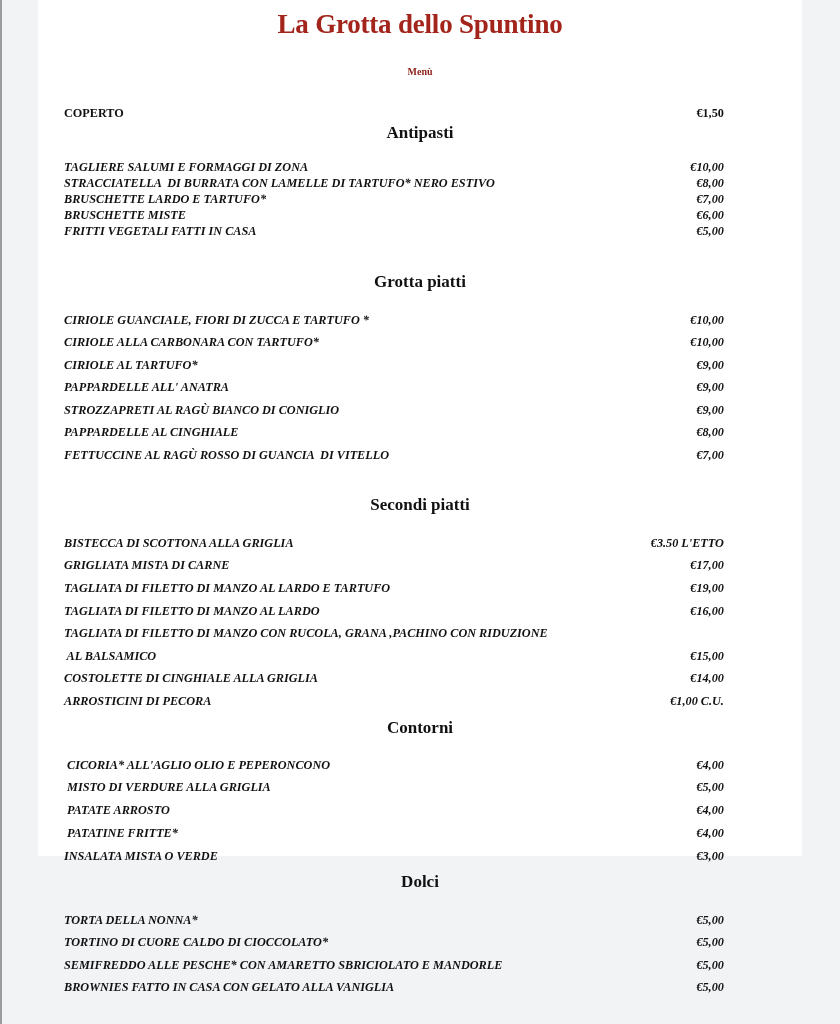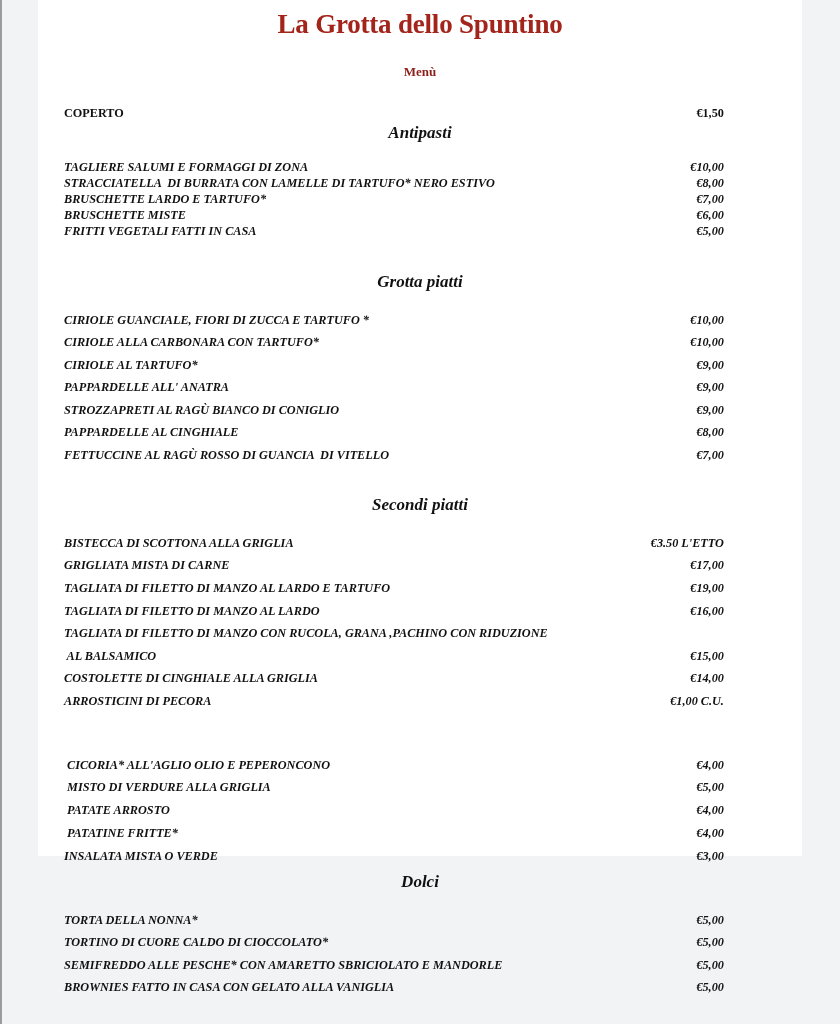--- a/index.html
+++ b/index.html
@@ -39,21 +39,21 @@
       letter-spacing: -0.2px;
       line-height: 36px;
     }
     .subtitle {
       position: absolute;
       left: 0; right: 0;
       top: 63px;
       text-align: center;
       color: #8d1f18;
       font-weight: bold;
-      font-size: 13px;
+      font-size: 10px;
       line-height: 18px;
     }
     .row {
       position: absolute;
       left: 26px;
       width: 702px;
       height: 18px;
       font-size: 13px;
       line-height: 18px;
       font-weight: bold;
@@ -69,21 +69,20 @@
     }
     .row .price {
       position: absolute;
       right: 0;
       white-space: pre;
     }
     .section-heading {
       position: absolute;
       left: 0; right: 0;
       text-align: center;
-      font-style: italic;
       font-weight: bold;
       font-size: 17px;
       line-height: 22px;
       color: #111;
     }
   </style>
 </head>
 <body>
 
 <div class="left-edge"></div>
@@ -177,20 +176,21 @@
   </div>
   <div class="row italic" style="top:669px;">
     <span class="name">COSTOLETTE DI CINGHIALE ALLA GRIGLIA</span>
     <span class="price">€14,00</span>
   </div>
   <div class="row italic" style="top:692px;">
     <span class="name">ARROSTICINI DI PECORA</span>
     <span class="price">€1,00 C.U.</span>
   </div>
 
+  <div class="section-heading" style="top:717px;">Contorni</div>
   <div class="row italic" style="top:756px;">
     <span class="name"> CICORIA* ALL'AGLIO OLIO E PEPERONCONO</span>
     <span class="price">€4,00</span>
   </div>
   <div class="row italic" style="top:778px;">
     <span class="name"> MISTO DI VERDURE ALLA GRIGLIA</span>
     <span class="price">€5,00</span>
   </div>
   <div class="row italic" style="top:801px;">
     <span class="name"> PATATE ARROSTO</span>

